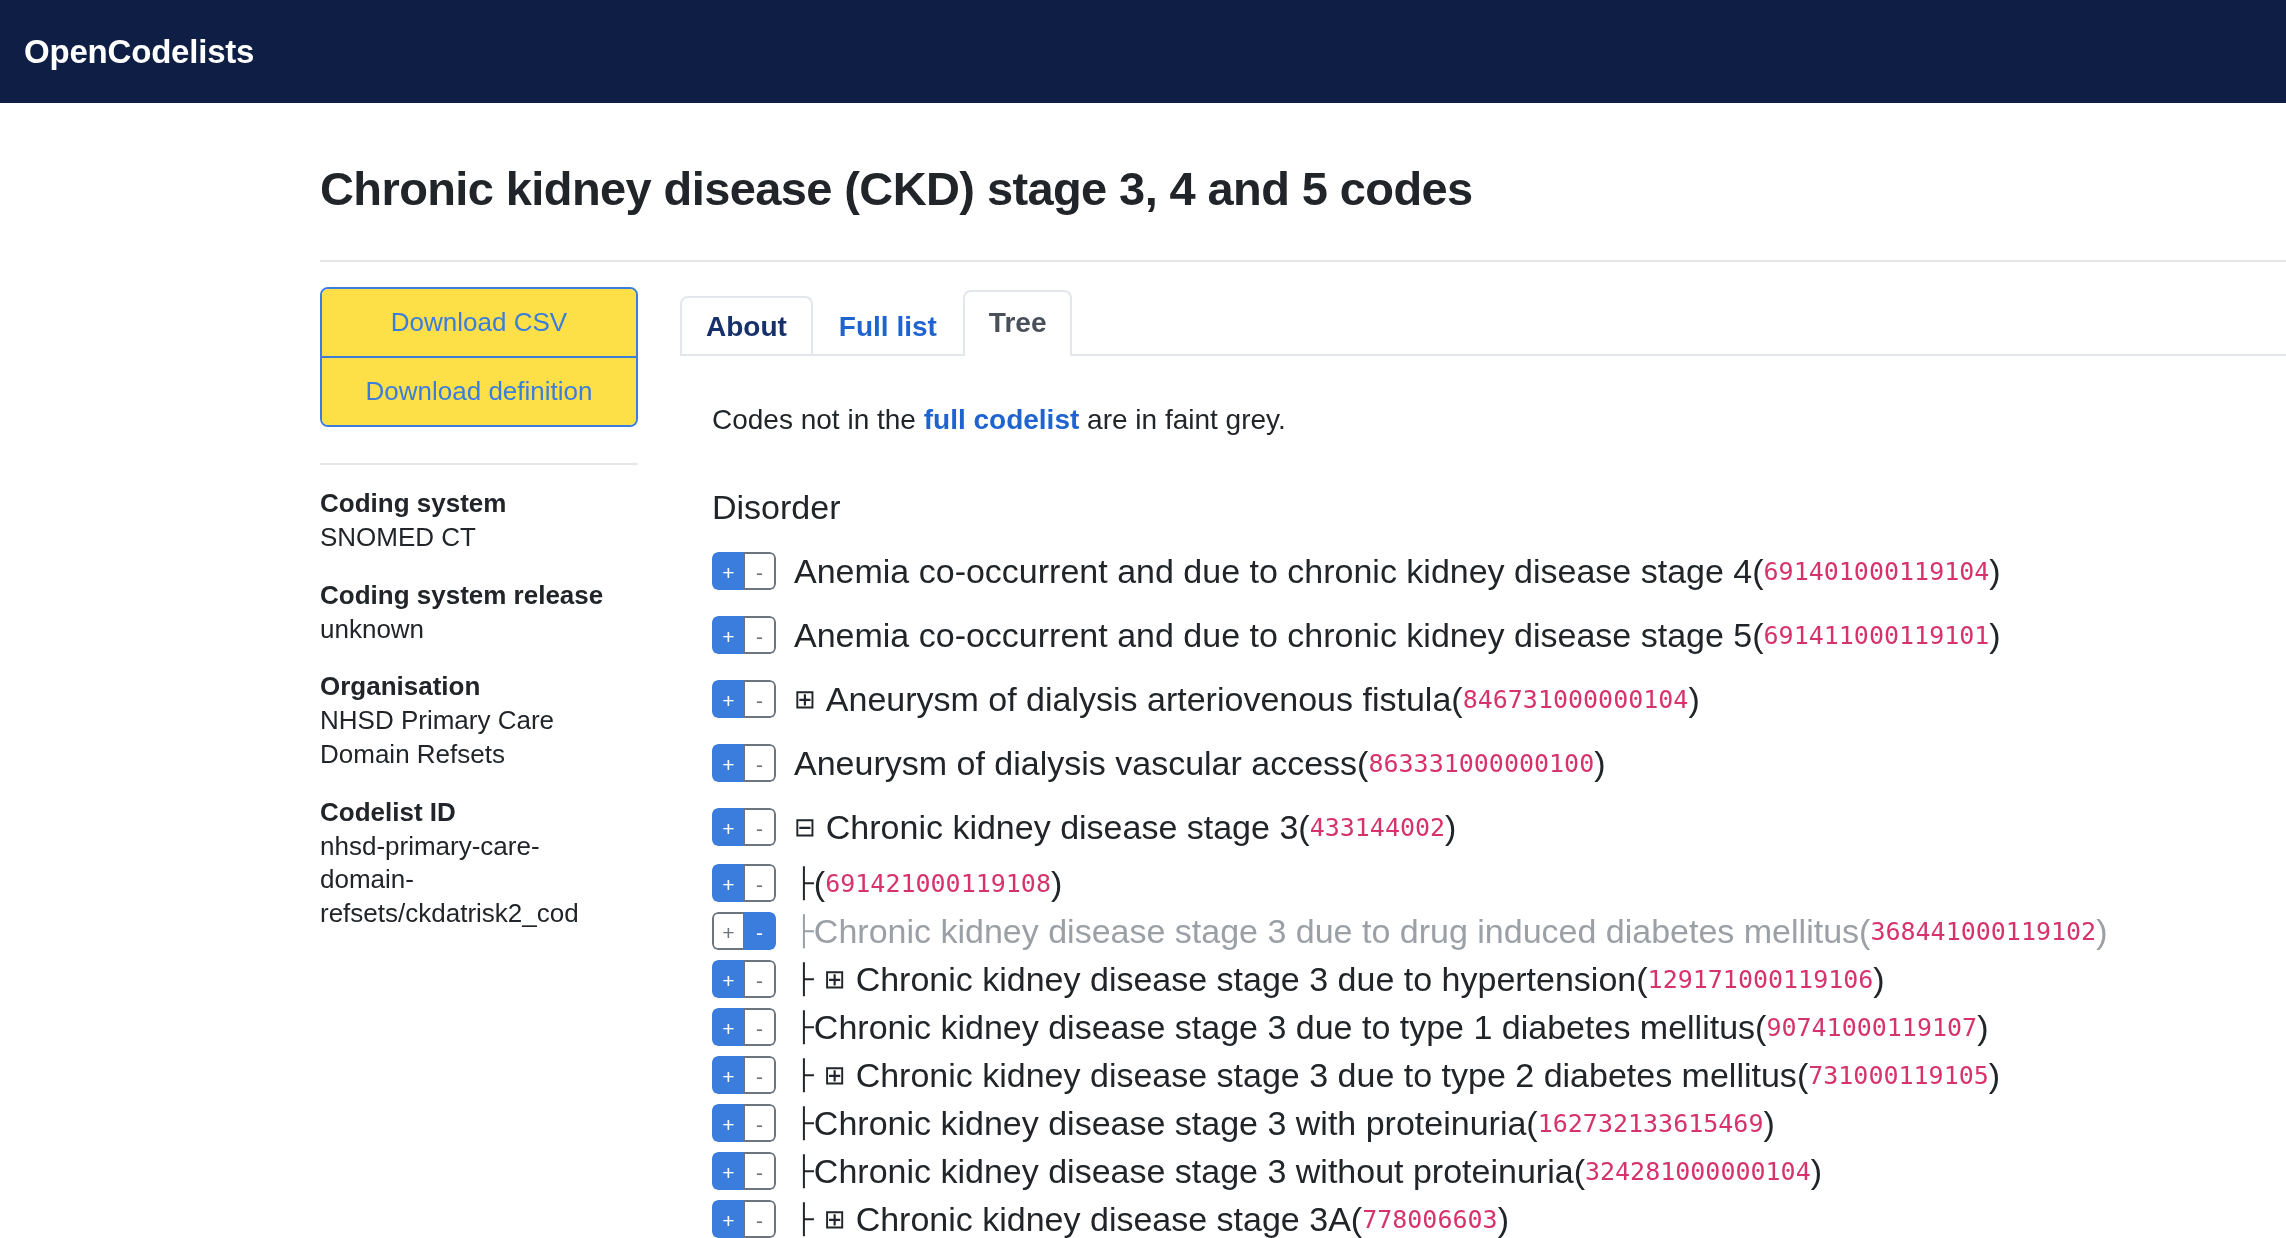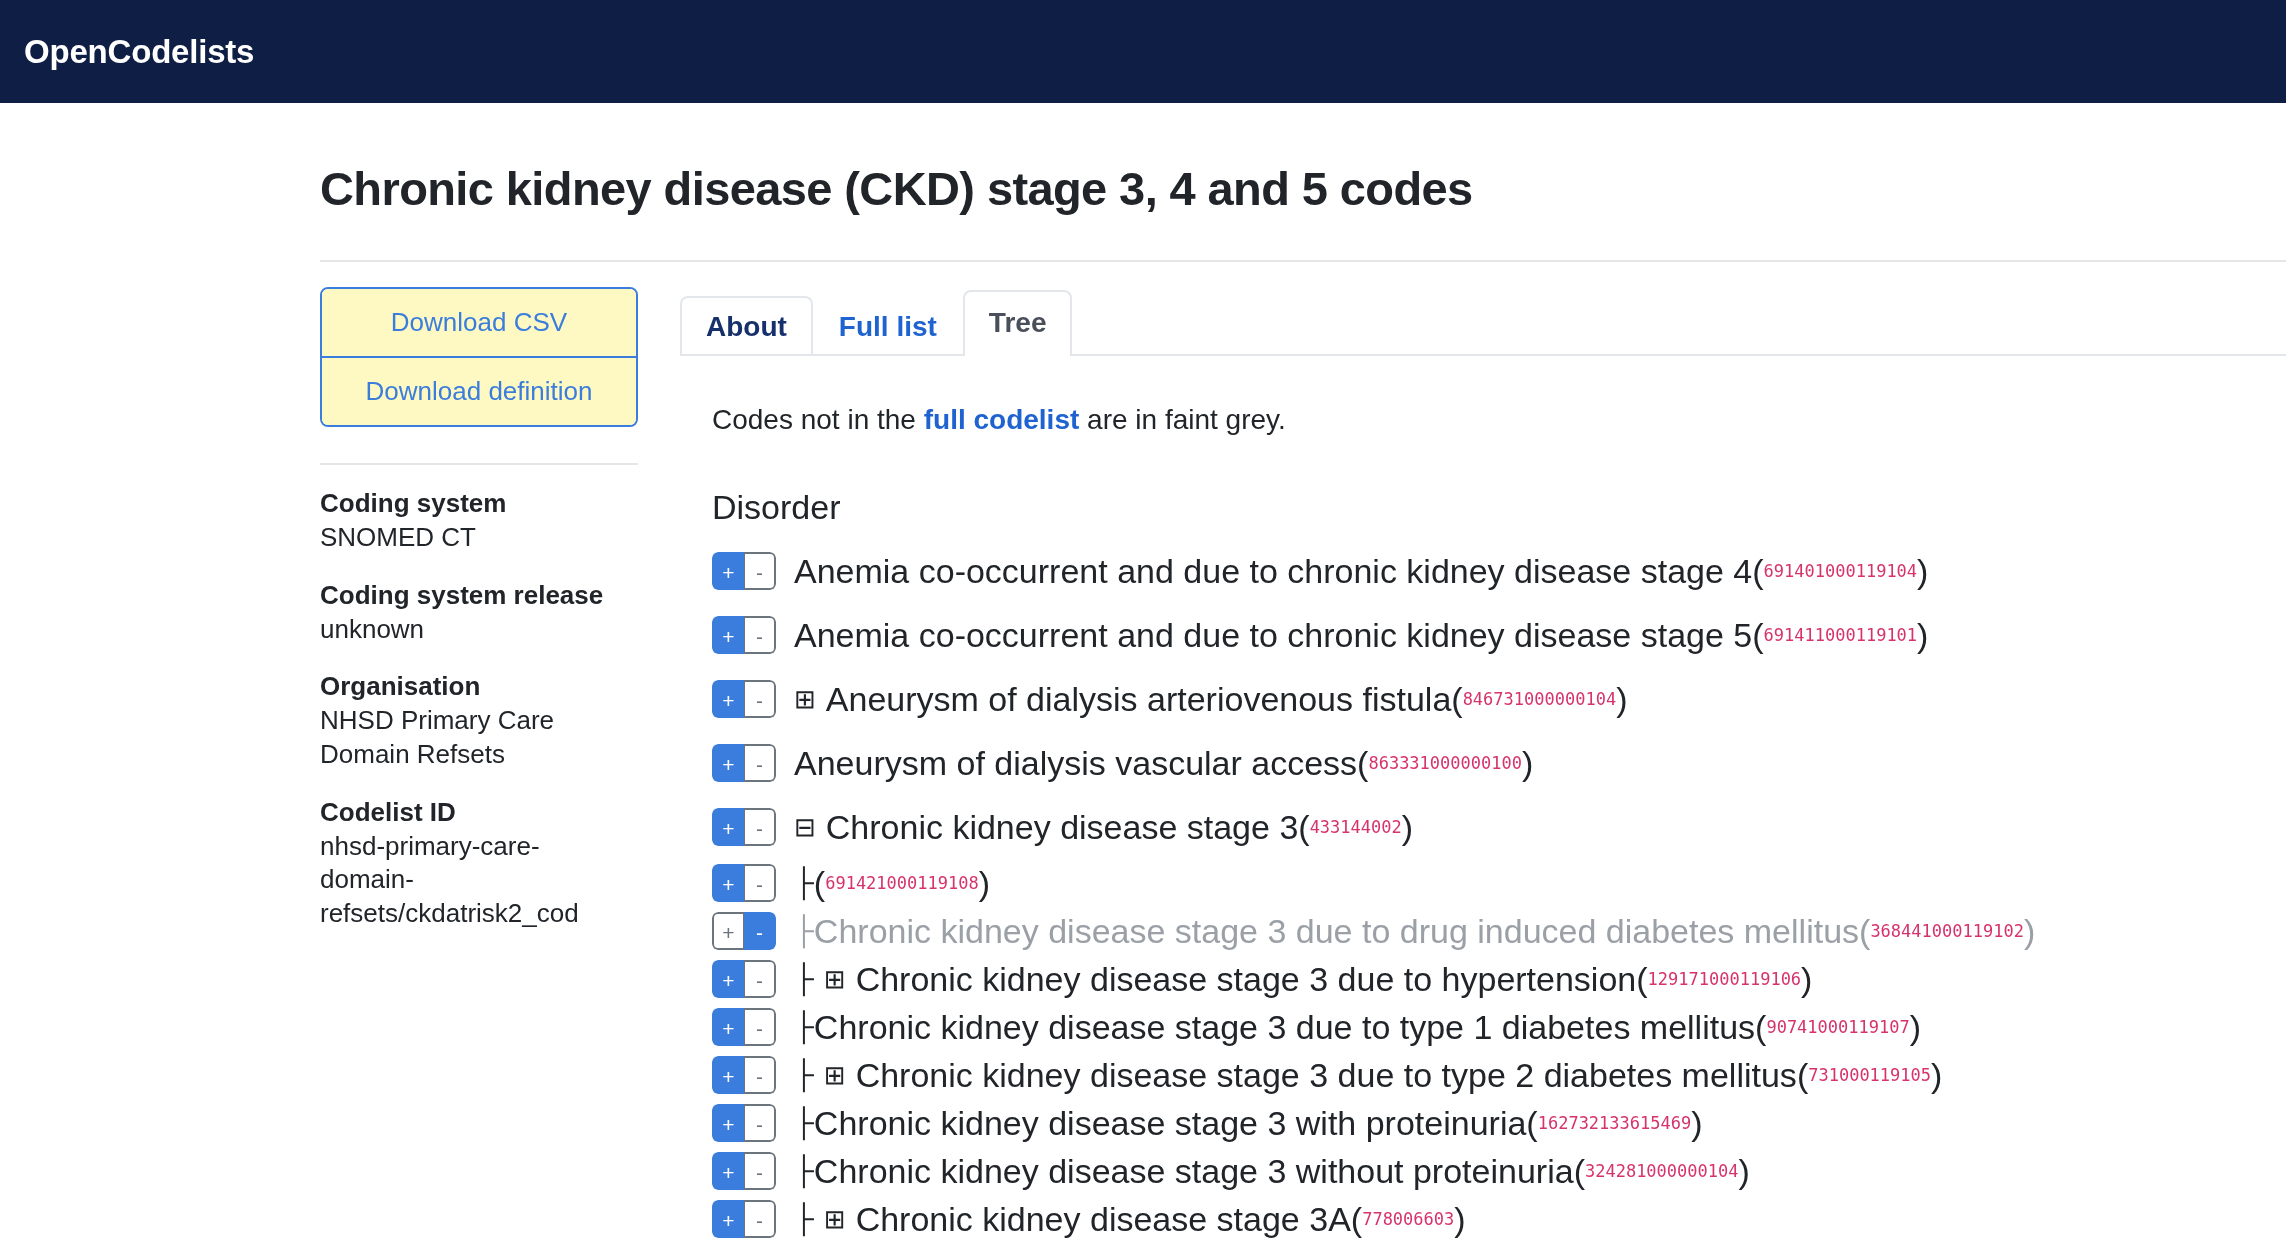--- a/index.html
+++ b/index.html
@@ -53,21 +53,21 @@
   .sidebar { width: 320px; flex: 0 0 320px; padding-top: 25px; }
   .btn-group {
     display: flex;
     flex-direction: column;
     width: 318px;
     border: 2px solid #3b7ddd;
     border-radius: 8px;
     overflow: hidden;
   }
   .btn {
-    background: #fef9c3;
+    background: #fde047;
     color: #3b7ddd;
     font-size: 26px;
     text-align: center;
     padding: 16px 8px;
     line-height: 1.35;
     cursor: pointer;
   }
   .btn + .btn { border-top: 2px solid #3b7ddd; }
 
   .side-rule {
@@ -171,21 +171,21 @@
   .off { background: #ffffff; color: #6c757d; }
 
   .label { font-size: 34px; color: #212529; }
   .label.faint { color: #9aa0a6; }
   .pipe  { font-size: 28px; color: #212529; margin-right: 0; }
   .pipe.faint { color: #9aa0a6; }
   .box   { font-size: 26px; color: #212529; margin-right: 10px; }
   .gap   { display:inline-block; width: 10px; }
   .code {
     font-family: "DejaVu Sans Mono", monospace;
-    font-size: 17px;
+    font-size: 25px;
     color: #d6336c;
   }
 </style>
 </head>
 <body>
 
 <div class="navbar">
   <span class="brand">OpenCodelists</span>
 </div>
 

